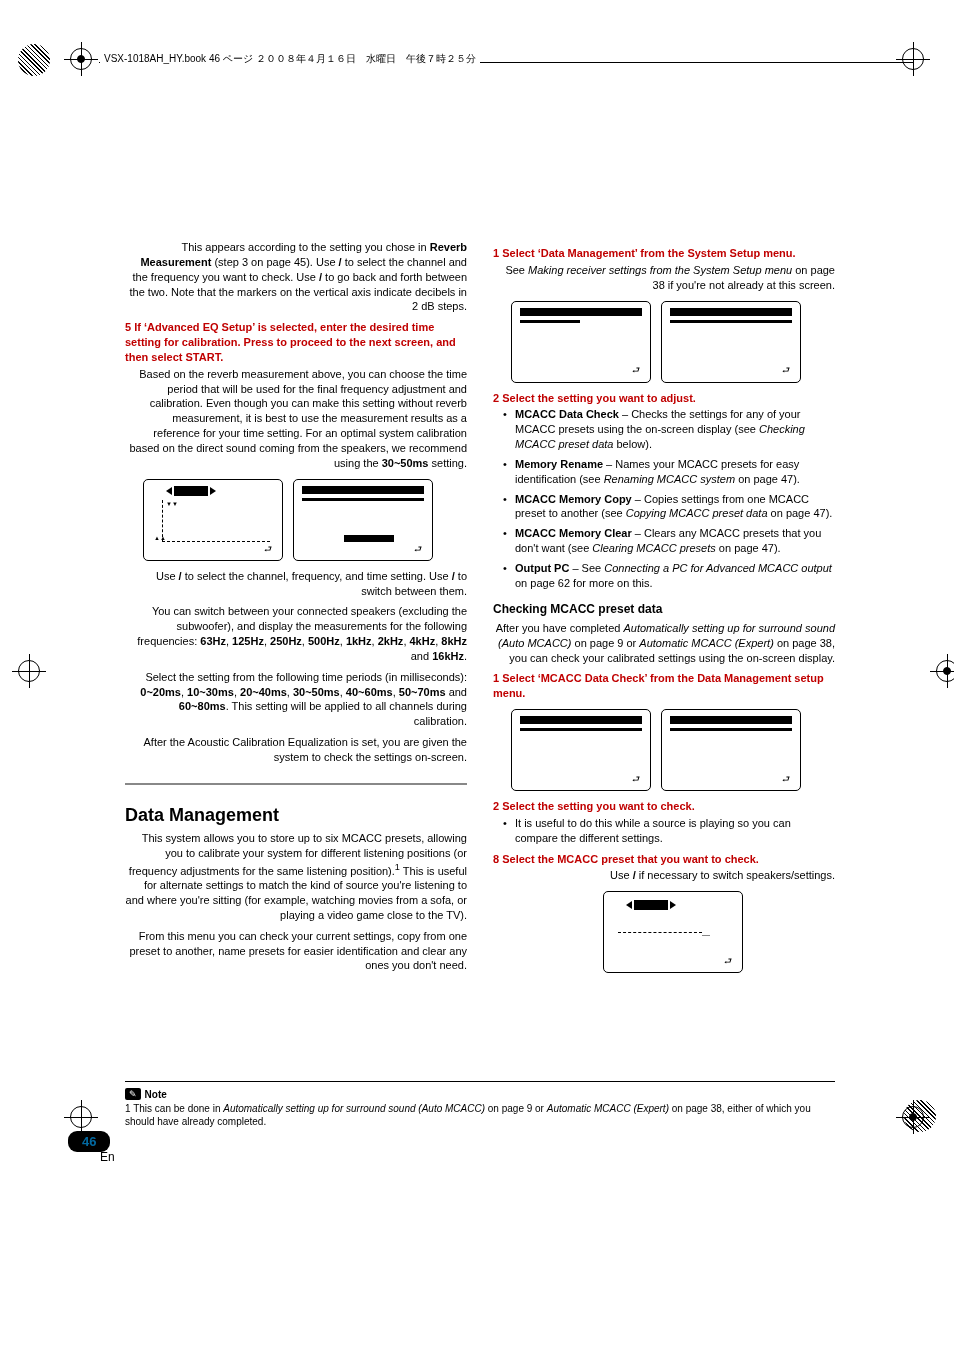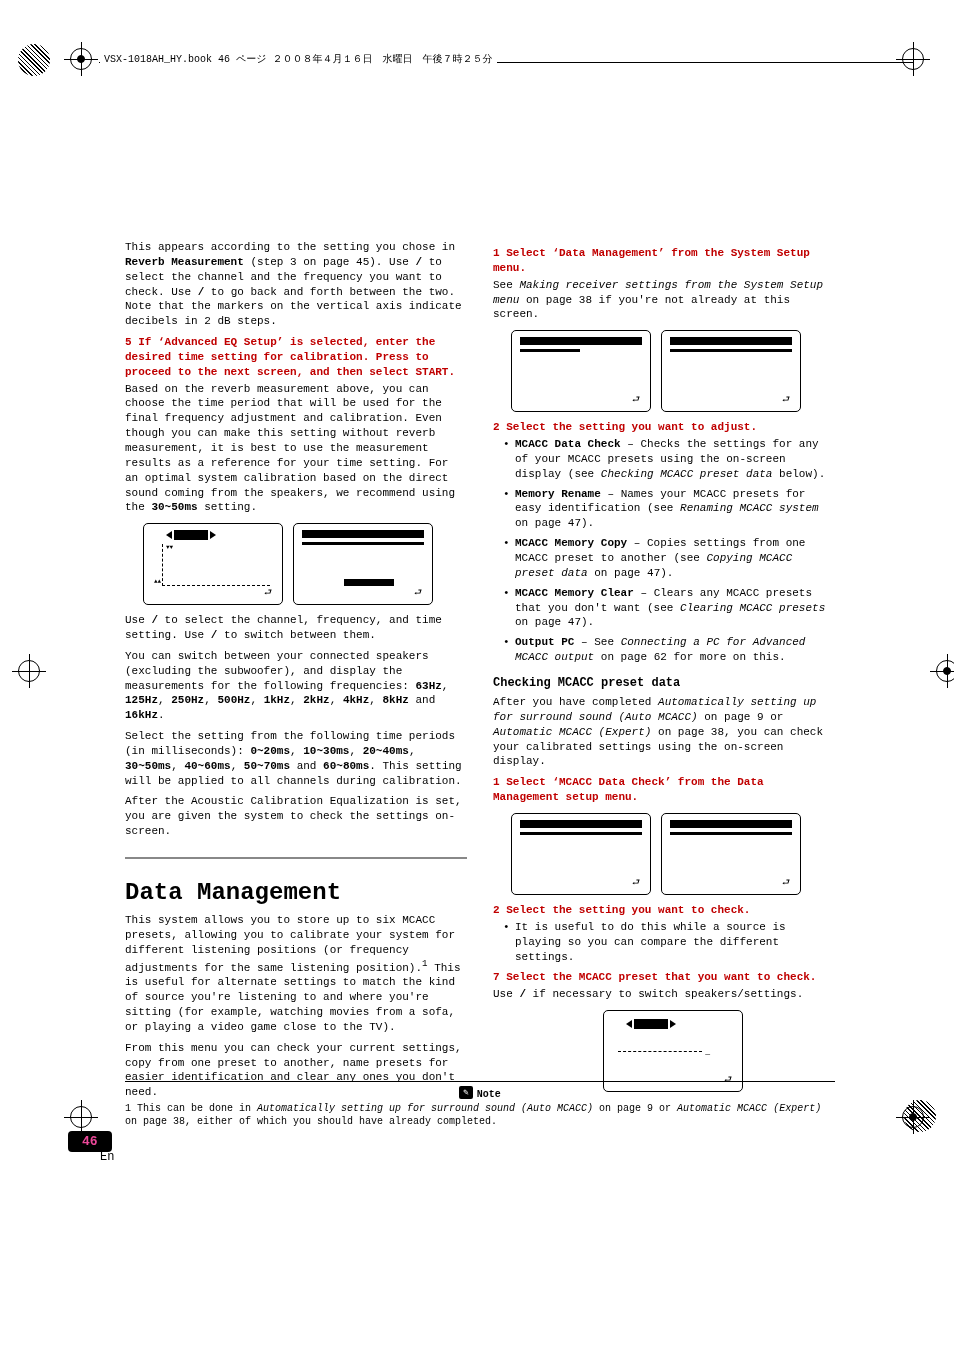--- a/index.html
+++ b/index.html
@@ -1,41 +1,41 @@
 <!DOCTYPE html>
 <html><head>
 <meta charset="utf-8">
 <style>
   * { box-sizing: border-box; margin: 0; padding: 0; }
   html, body { width: 954px; height: 1350px; background: #fff; font-family: Arial, Helvetica, sans-serif; color: #000; }
-  .page { position: relative; width: 954px; height: 1176px; font-family: Liberation Mono, monospace; }
+  .page { position: relative; width: 954px; height: 1176px; }
   .reg-mark { position:absolute; }
   .reg-mark .circ { position:absolute; border:1px solid #000; border-radius:50%; }
   .reg-mark .line { position:absolute; background:#000; }
   .hatch { position:absolute; width:32px; height:32px; border-radius:50%; overflow:hidden; }
   .hatch::before { content:""; position:absolute; inset:-10px; background:repeating-linear-gradient(45deg,#000 0,#000 1px,#fff 1px,#fff 3px); }
 
   
   .hdr-line { position:absolute; left:99px; right:40px; top:62px; border-top:1px solid #000; }
   .hdr-text { position:absolute; left:100px; top:52px; font-size:10px; color:#000; background:#fff; padding:0 4px; }
 
   
   .chapter { position:absolute; left:70px; top:138px; display:flex; align-items:center; }
   .chapter-pill { background:#000; color:#fff; border-radius:18px 0 0 18px; padding:6px 14px 6px 18px; font-weight:bold; font-size:18px; margin-right:-8px; z-index:1; }
   .chapter-title { border:1px solid #000; border-radius:0 18px 18px 0; padding:6px 420px 6px 18px; font-weight:bold; font-size:16px; }
 
   
   .content { position:absolute; left:125px; top:240px; width:710px; display:flex; gap:26px; }
   .col { width: 342px; font-size:11px; line-height:1.35; }
 
-  .para { margin-bottom:6px; }
+  .para { margin-bottom:6px;text-align:right; }
   .bold { font-weight:bold; }
   .italic { font-style: italic; }
   .step-hd { color:#c00000; font-weight:bold; margin: 6px 0 2px 0; }
-  .h2 { font-weight:bold; font-size:24px; margin: 18px 0 4px 0; }
+  .h2 { font-weight:bold; font-size:18px; margin: 18px 0 4px 0; }
   .h3 { font-weight:bold; font-size:12px; margin: 10px 0 4px 0; }
   .hr { border-top:2px solid #888; margin: 18px 0 4px 0; }
 
   ul.bullets { list-style:none; margin-left:10px; }
   ul.bullets li { position:relative; padding-left:12px; margin-bottom:5px; }
   ul.bullets li::before { content:"•"; position:absolute; left:0; top:0; }
 
   .arrow { font-weight:bold; }
 
   
@@ -49,21 +49,21 @@
   .screen .axis-h { position:absolute; left:18px; right:12px; bottom:18px; border-top:1px dashed #000; }
   .screen .sel { position:absolute; top:6px; left:30px; width:34px; height:10px; background:#000; }
   .screen .tri-l { position:absolute; top:7px; left:22px; width:0; height:0; border-top:4px solid transparent; border-bottom:4px solid transparent; border-right:6px solid #000; }
   .screen .tri-r { position:absolute; top:7px; left:66px; width:0; height:0; border-top:4px solid transparent; border-bottom:4px solid transparent; border-left:6px solid #000; }
   .screen .tiny { position:absolute; font-size:6px; }
   .screen .half { position:absolute; top:18px; left:8px; width:60px; height:3px; background:#000; }
 
   .screens.single { justify-content:center; }
 
   
-  .pgnum-box { position:absolute; left:68px; bottom:24px; background:#000; color:#ec4899; font-weight:bold; font-size:13px; padding:3px 14px; border-radius:4px; }
+  .pgnum-box { position:absolute; left:68px; bottom:24px; background:#000; color:#0369a1; font-weight:bold; font-size:13px; padding:3px 14px; border-radius:9px; }
   .pgnum-en { position:absolute; left:100px; bottom:12px; font-size:12px; }
 
   
   .note-rule { border-top:1px solid #000; margin-top:8px; }
   .note-badge { display:inline-block; background:#000; color:#fff; font-size:9px; padding:1px 4px; border-radius:2px; margin-right:4px; vertical-align:middle; }
   .note-label { font-weight:bold; font-size:10px; }
   .note-text { font-size:10px; line-height:1.25; margin-top:1px; }
   .footer-block { position:absolute; left:125px; bottom:48px; width:710px; }
 
 </style>
@@ -218,41 +218,41 @@
             <div class="bar-thin"></div>
           <div class="ret">⮐</div>
         </div>
       </div>
 
       <p class="step-hd">2    Select the setting you want to check.</p>
       <ul class="bullets">
         <li>It is useful to do this while a source is playing so you can compare the different settings.</li>
       </ul>
 
-      <p class="step-hd">7    Select the MCACC preset that you want to check.</p>
+      <p class="step-hd">8    Select the MCACC preset that you want to check.</p>
       <p class="para">
         <span>Use </span><span class="arrow">/</span><span> if necessary to switch speakers/settings.</span>
       </p>
 
       <div class="screens single">
         <div class="screen">
           <div class="tri-l" style="top:9px;"></div>
             <div class="sel" style="top:8px;"></div>
             <div class="tri-r" style="top:9px;"></div>
           <div style="position:absolute;left:14px;top:40px;right:40px;border-top:1px dashed #000;"></div>
           <div style="position:absolute;right:32px;top:38px;font-size:8px;">—</div>
           <div class="ret">⮐</div>
         </div>
       </div>
     </div>
   </div>
 
   <div class="footer-block">
     <div class="note-rule"></div>
-    <div style="margin-top:2px;text-align:center;">
+    <div style="margin-top:2px;">
       <span class="note-badge">✎</span><span class="note-label">Note</span>
     </div>
     <div class="note-text">
       <span>1 This can be done in </span><span class="italic">Automatically setting up for surround sound (Auto MCACC)</span><span> on page 9 or </span><span class="italic">Automatic MCACC (Expert)</span><span> on page 38, either of which you should have already completed.</span>
     </div>
   </div>
 
   <div class="pgnum-box">46</div>
   <div class="pgnum-en">En</div>
 </div>

